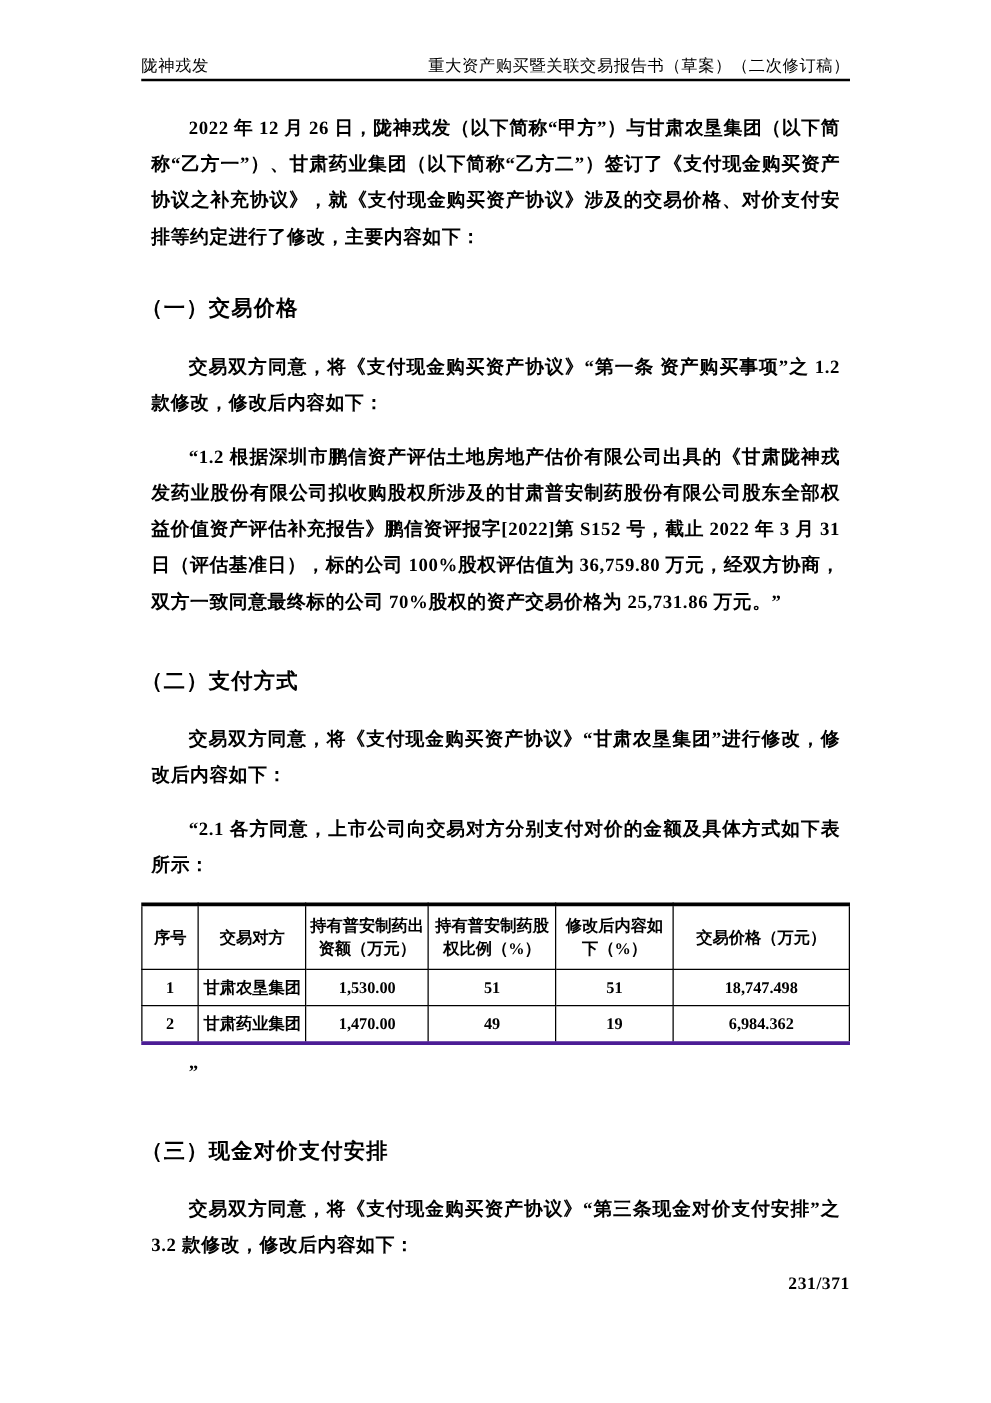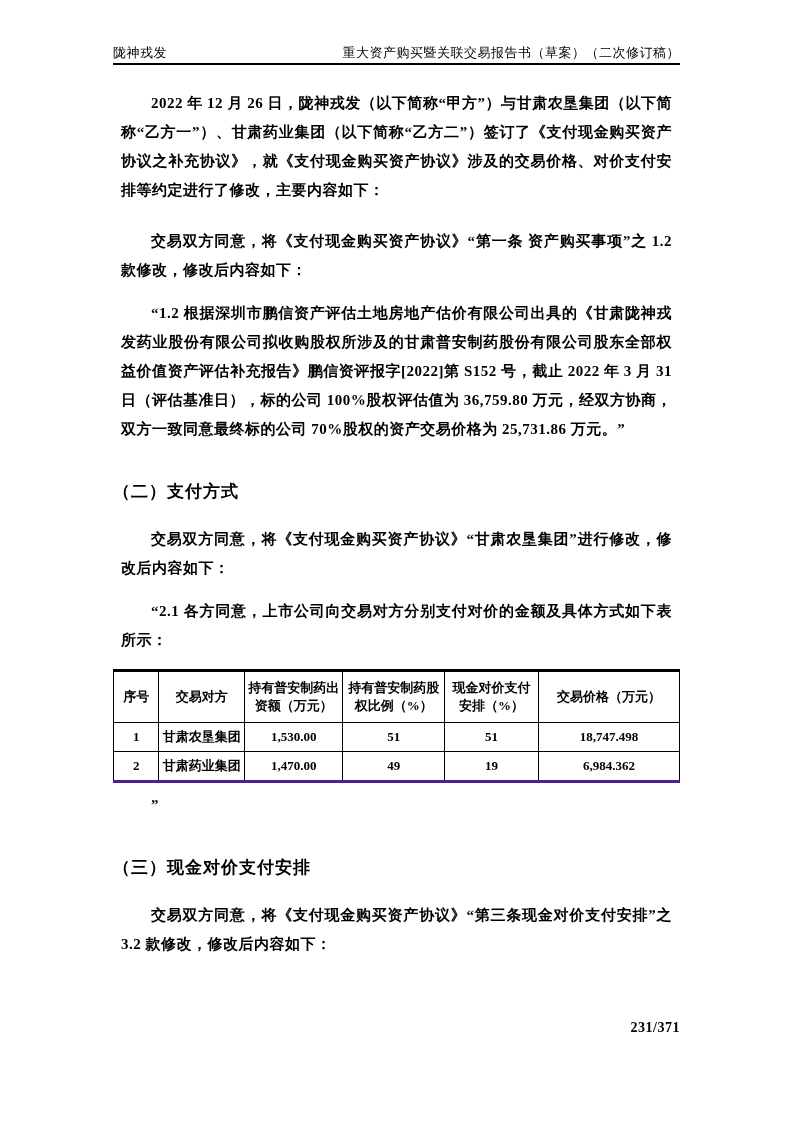--- a/index.html
+++ b/index.html
@@ -112,20 +112,21 @@
 
   <div class="doc-header">
     <span class="hdr-left">陇神戎发</span>
     <span class="hdr-right">重大资产购买暨关联交易报告书（草案）（二次修订稿）</span>
   </div>
 
   <div class="body-text">
 
     <p class="para-intro">2022 年 12 月 26 日，陇神戎发（以下简称“甲方”）与甘肃农垦集团（以下简称“乙方一”）、甘肃药业集团（以下简称“乙方二”）签订了《支付现金购买资产协议之补充协议》，就《支付现金购买资产协议》涉及的交易价格、对价支付安排等约定进行了修改，主要内容如下：</p>
 
+    <h2 class="sec-heading h-sec1">（一）交易价格</h2>
     <p class="para-normal">交易双方同意，将《支付现金购买资产协议》“第一条 资产购买事项”之 1.2 款修改，修改后内容如下：</p>
     <p class="para-quote">“1.2 根据深圳市鹏信资产评估土地房地产估价有限公司出具的《甘肃陇神戎发药业股份有限公司拟收购股权所涉及的甘肃普安制药股份有限公司股东全部权益价值资产评估补充报告》鹏信资评报字[2022]第 S152 号，截止 2022 年 3 月 31 日（评估基准日），标的公司 100%股权评估值为 36,759.80 万元，经双方协商，双方一致同意最终标的公司 70%股权的资产交易价格为 25,731.86 万元。”</p>
 
     <h2 class="sec-heading h-sec2">（二）支付方式</h2>
     <p class="para-normal">交易双方同意，将《支付现金购买资产协议》“甘肃农垦集团”进行修改，修改后内容如下：</p>
     <p class="para-quote">“2.1 各方同意，上市公司向交易对方分别支付对价的金额及具体方式如下表所示：</p>
 
     <table class="deal-table">
       <colgroup>
         <col class="c-seq">
@@ -134,21 +135,21 @@
         <col class="c-equity">
           <col class="c-trans">
           <col class="c-price">
       </colgroup>
       <thead>
         <tr>
           <th>序号</th>
           <th>交易对方</th>
           <th>持有普安制药出资额（万元）</th>
           <th>持有普安制药股权比例（%）</th>
-          <th>现金对价支付安排（%）</th>
+          <th>修改后内容如下（%）</th>
           <th>交易价格（万元）</th>
         </tr>
       </thead>
       <tbody>
         <tr>
           <td>1</td>
           <td>甘肃农垦集团</td>
           <td>1,530.00</td>
           <td>51</td>
           <td>51</td>

